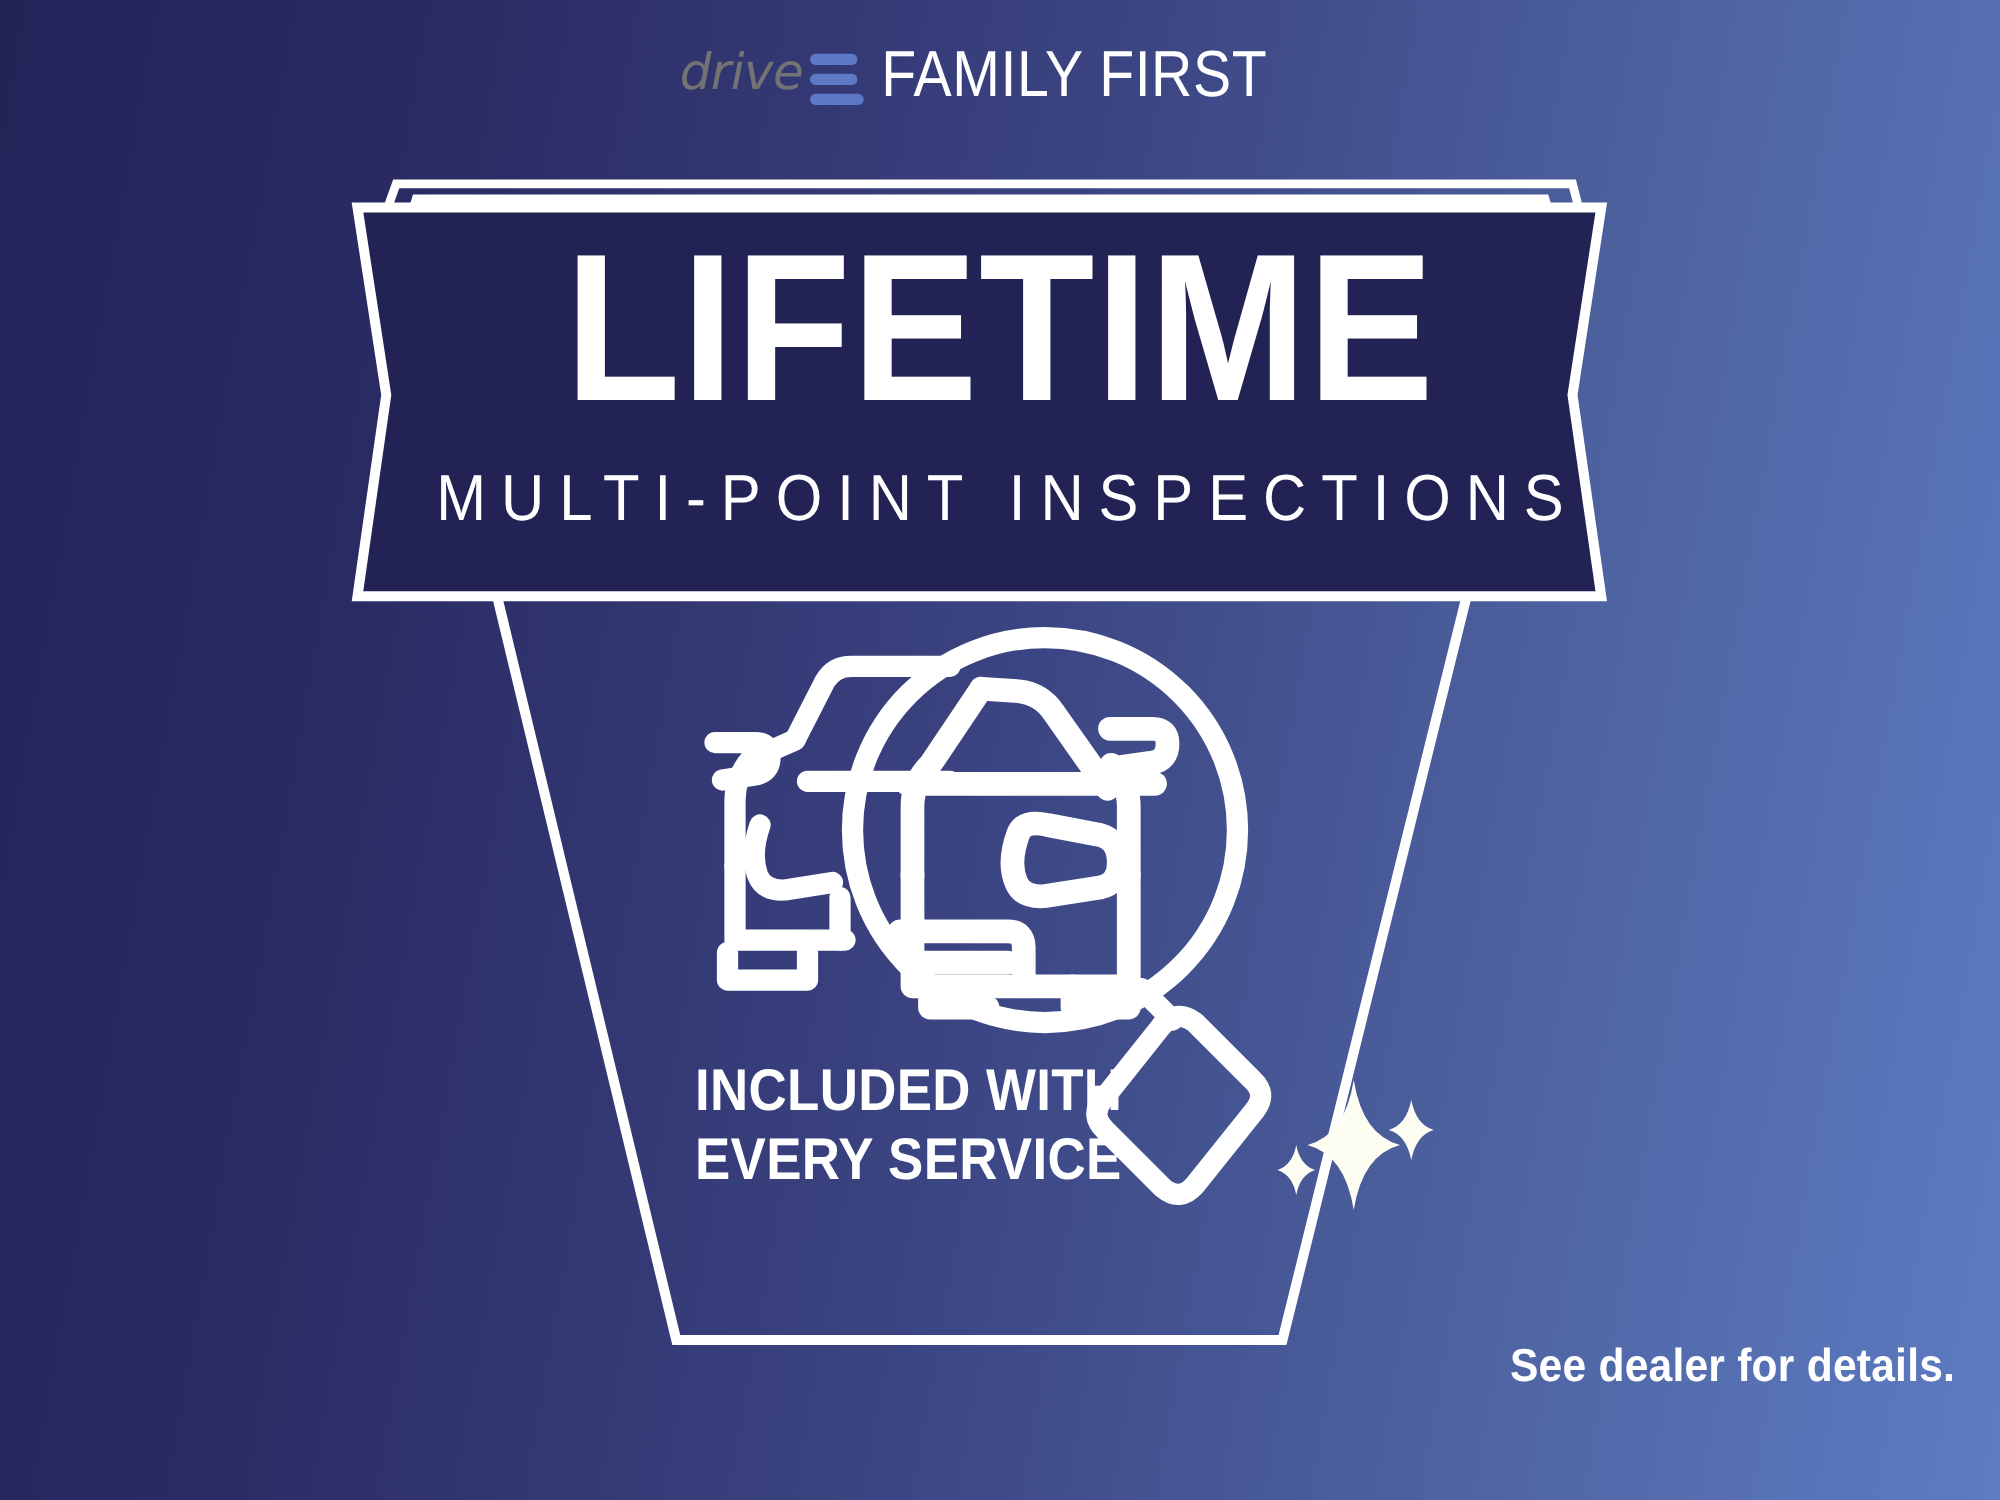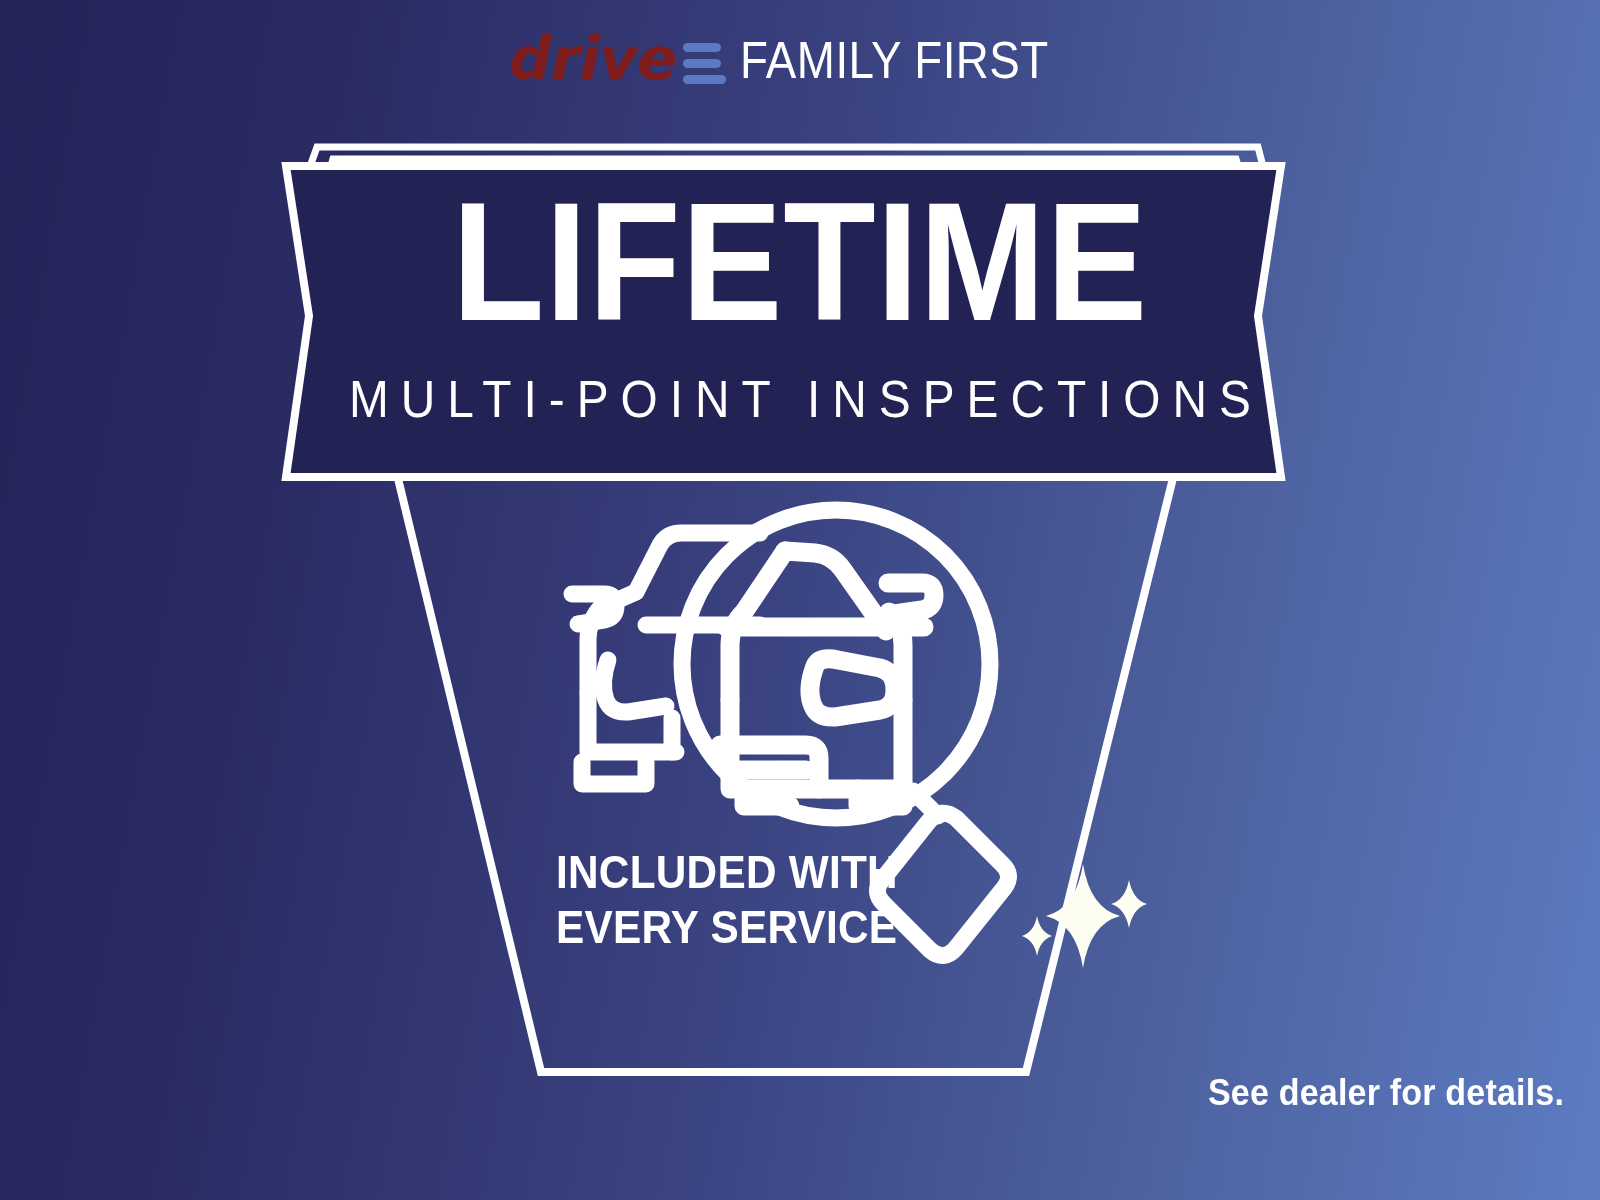--- a/index.html
+++ b/index.html
@@ -12,22 +12,22 @@
     position:relative;
   }
 
   
   #brand-header{
     position:absolute; top:0; left:0; width:1600px; height:120px;
     display:flex; align-items:center; justify-content:center; gap:0px;
   }
   #brand-drive{
     font-family:"DejaVu Sans", sans-serif;
-    font-style:italic; font-weight:700;
-    font-size:59px; color:#7f1d1d; letter-spacing:-0.5px;
+    font-style:italic; font-weight:400;
+    font-size:40px; color:#737373; letter-spacing:-0.5px;
     line-height:1; position:relative; top:-2px;
   }
   #brand-mark{
     display:inline-flex; flex-direction:column; justify-content:center;
     gap:7px; margin:0 14px 0 6px; position:relative; top:3px;
   }
   #brand-mark i{ display:block; height:9px; border-radius:5px; background:#5d79c6; }
   #brand-mark i:nth-child(1){ width:38px; }
   #brand-mark i:nth-child(2){ width:38px; }
   #brand-mark i:nth-child(3){ width:43px; }

